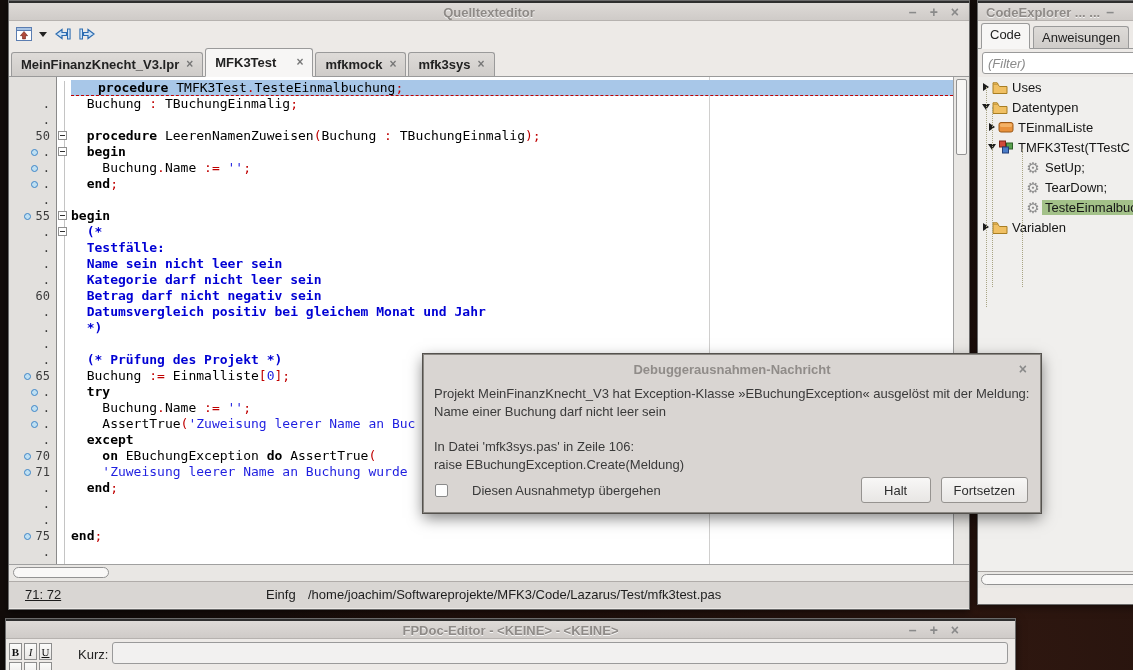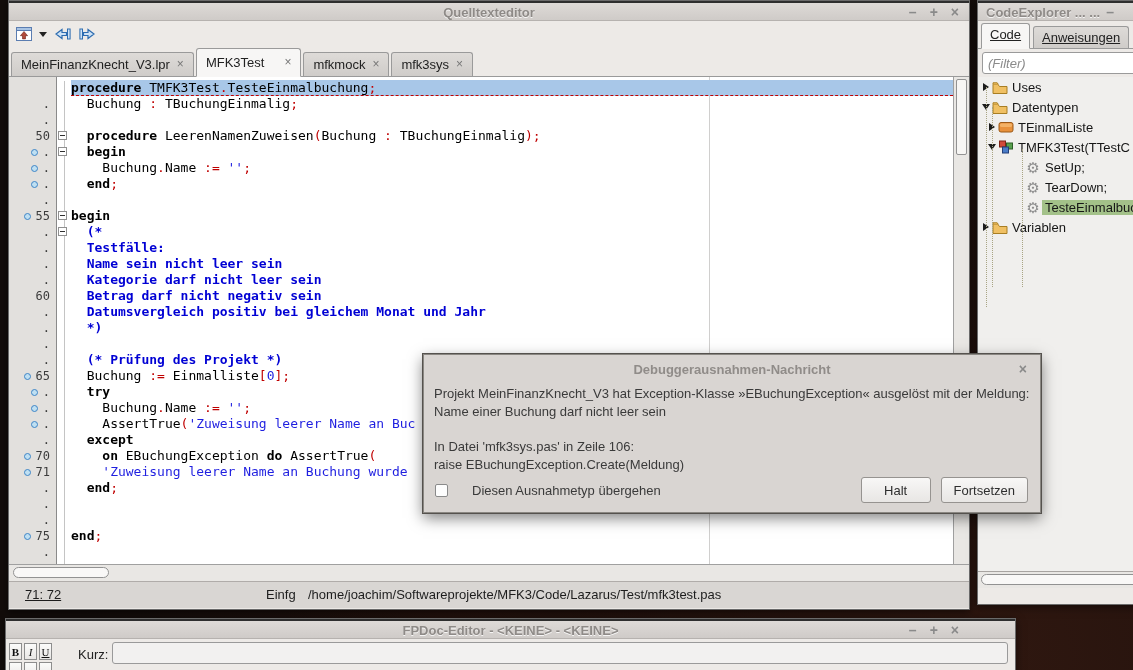--- a/index.html
+++ b/index.html
@@ -20,21 +20,21 @@
   .wbtns{position:absolute;top:1px;display:flex;gap:13px;}
   .wbtn{color:#8a8a8a;font-weight:bold;font-size:14px;line-height:16px;cursor:default;}
 
   
   #editor-win{left:8px;top:0;width:962px;height:610px;z-index:10;}
   #toolbar{height:26px;display:flex;align-items:center;padding-left:6px;gap:6px;
     background:#EDEAE7;}
   .tbtn{display:flex;align-items:center;justify-content:center;height:22px;}
   .dd-arrow{width:0;height:0;border-left:4px solid transparent;border-right:4px solid transparent;border-top:5px solid #222;}
   #tabbar{height:30px;display:flex;align-items:flex-end;padding-left:2px;
-    border-bottom:1px solid #9a9a9a;background:#EDEAE7;}
+    border-bottom:1px solid #9a9a9a;background:#EDEAE7;font-weight:bold;}
   .tab{display:flex;align-items:center;gap:7px;padding:3px 9px 4px 9px;height:24px;
     background:linear-gradient(#dedbd8,#cfccc9);border:1px solid #9a9a9a;border-bottom:none;
     border-radius:3px 3px 0 0;margin-right:2px;white-space:nowrap;}
   .tab.active{height:29px;background:#f7f6f5;position:relative;z-index:2;margin-bottom:-1px;
     border-bottom:1px solid #f7f6f5;gap:20px;}
   .tclose{color:#777;font-size:12px;}
   #editor-area{position:relative;height:487px;background:#fff;overflow:hidden;}
   #gutterbg{position:absolute;left:0;top:0;bottom:0;width:48px;background:#e2e0dd;border-right:1px solid #8a8a8a;}
   #foldbg{position:absolute;left:49px;top:0;bottom:0;width:13px;background:#fff;}
   #foldline{position:absolute;left:55px;top:4px;bottom:0;border-left:1px solid #c4c4c4;}
@@ -42,41 +42,41 @@
   #vscroll{position:absolute;right:0;top:0;bottom:0;width:16px;background:#e9e7e4;border-left:1px solid #a0a0a0;}
   #vthumb{position:absolute;left:2px;right:2px;top:2px;height:76px;background:#f7f6f4;border:1px solid #929292;border-radius:2px;}
   #code-lines{position:absolute;left:0;top:3px;right:16px;font-family:"DejaVu Sans Mono",monospace;font-size:13px;line-height:16px;}
   .crow{display:flex;height:16px;position:relative;}
   .gut{width:48px;display:flex;justify-content:flex-end;align-items:center;padding-right:7px;color:#3c3c3c;font-family:"DejaVu Sans Mono",monospace;font-size:12px;}
   .gdot{width:7px;height:7px;border-radius:50%;background:#bfe0f2;border:1px solid #3e85c6;margin-right:5px;}
   .fold{width:14px;position:relative;}
   .fbox{position:absolute;left:1px;top:3px;width:9px;height:9px;background:#fff;border:1px solid #909090;}
   .fbox::after{content:"";position:absolute;left:1px;right:1px;top:3px;border-top:1px solid #303030;}
   .txt{flex:1;white-space:pre;color:#000;}
-  .crow.hl .txt{background:var(--sel);}
+  .crow.hl .txt{background:var(--sel);padding-left:27px;}
   .crow.hl .dashline{position:absolute;left:62px;right:0;bottom:0;border-top:1px dashed #c00000;}
   .seg.s-k{font-weight:bold;color:#000;}
   .seg.s-p{color:#000;}
   .seg.s-y{color:var(--sym);}
   .seg.s-s{color:var(--str);}
   .seg.s-c{color:var(--cmt);font-weight:bold;}
   .seg.s-n{color:var(--num);}
   #hscroll{height:17px;background:#e9e7e4;border-top:1px solid #a0a0a0;position:relative;}
   #hthumb{position:absolute;left:4px;top:2px;width:96px;height:11px;background:#f9f8f7;border:1px solid #929292;border-radius:6px;}
   #statusbar{height:27px;background:#d9d6d3;border-top:1px solid #b0aca9;position:relative;color:#1d1d1d;}
   #statusbar span{position:absolute;top:5px;white-space:nowrap;}
   #sb-pos{left:16px;text-decoration:underline;}
   #sb-mode{left:257px;}
   #sb-path{left:299px;}
 
   
   #explorer-win{left:977px;top:0;width:170px;height:605px;z-index:10;}
   #ex-tabs{display:flex;align-items:flex-end;height:28px;padding-left:3px;border-bottom:1px solid #9a9a9a;}
   .extab{padding:3px 8px;height:22px;background:linear-gradient(#dedbd8,#cfccc9);
-    border:1px solid #9a9a9a;border-bottom:none;border-radius:3px 3px 0 0;margin-right:3px;white-space:nowrap;text-decoration:underline;}
+    border:1px solid #9a9a9a;border-bottom:none;border-radius:3px 3px 0 0;margin-right:3px;white-space:nowrap;}
   .extab.active{background:#f7f6f5;height:26px;margin-bottom:-1px;border-bottom:1px solid #f7f6f5;}
   #filterrow{display:flex;align-items:center;gap:3px;padding:3px 2px 3px 4px;height:28px;}
   #filter-input{flex:0 0 122px;height:22px;border:1px solid #9a9a9a;border-radius:3px;background:#fff;
     font-family:"Liberation Sans",sans-serif;font-size:13px;padding:0 5px;color:#222;}
   #filter-input::placeholder{font-style:italic;color:#8a8a8a;}
   #tree{position:relative;height:494px;background:#f0efed;overflow:hidden;}
   .trow{display:flex;align-items:center;height:20px;white-space:nowrap;}
   .exp{width:10px;flex:0 0 10px;display:flex;align-items:center;justify-content:center;}
   .exp.collapsed i{width:0;height:0;border-left:6px solid #1c1c1c;border-top:4px solid transparent;border-bottom:4px solid transparent;}
   .exp.expanded i{width:0;height:0;border-top:6px solid #1c1c1c;border-left:4px solid transparent;border-right:4px solid transparent;}

